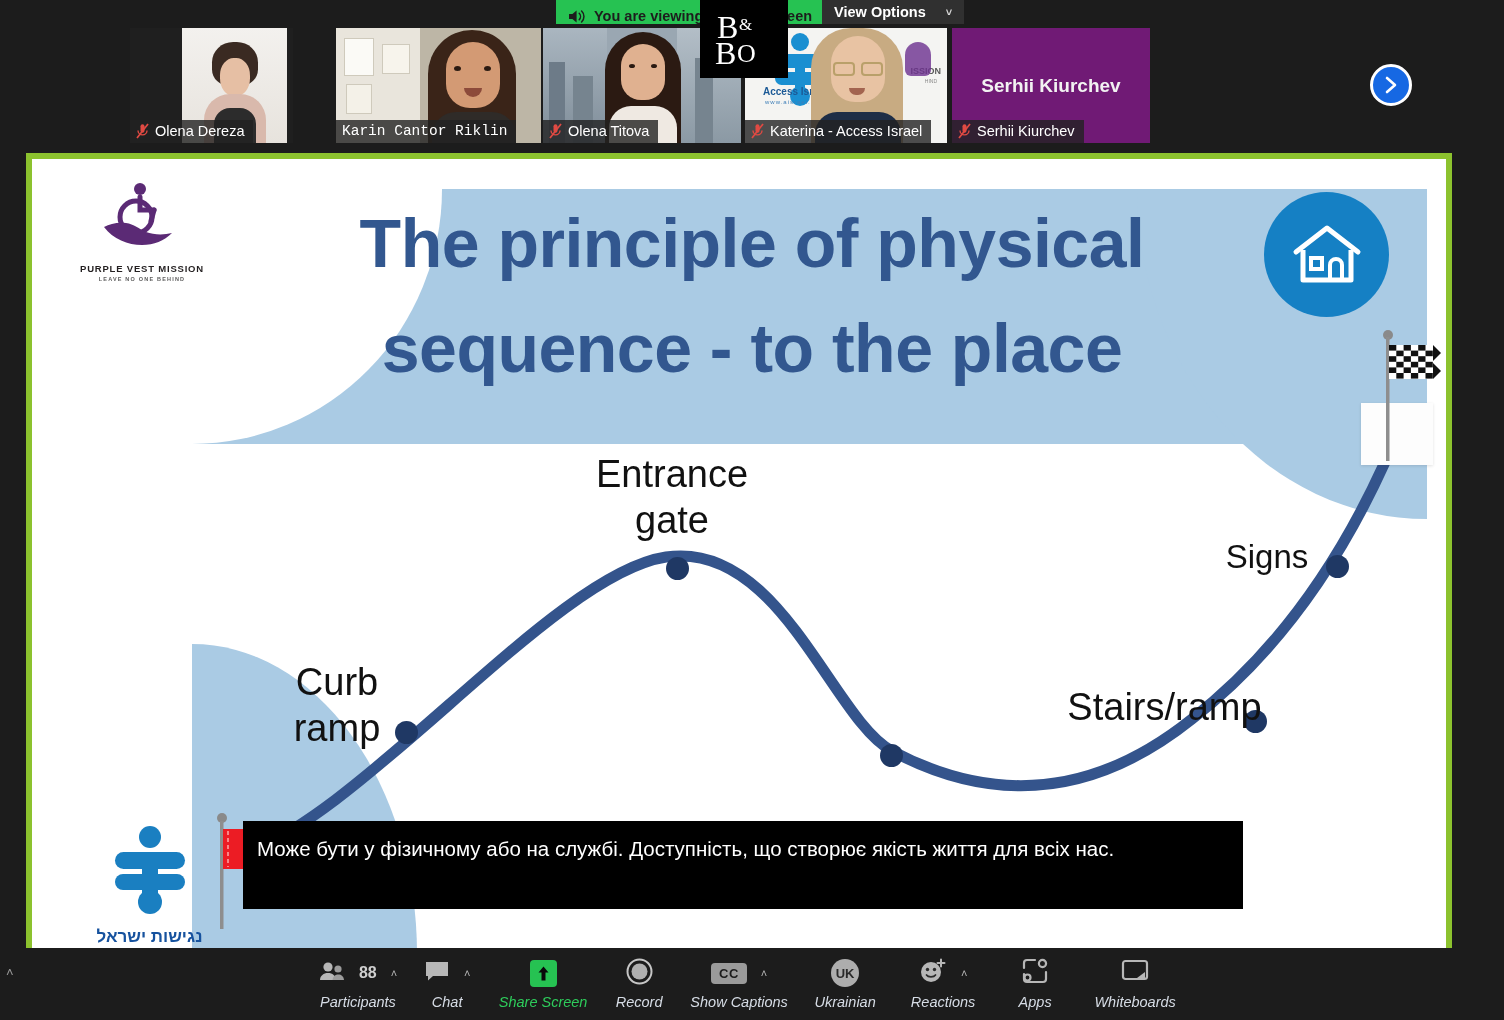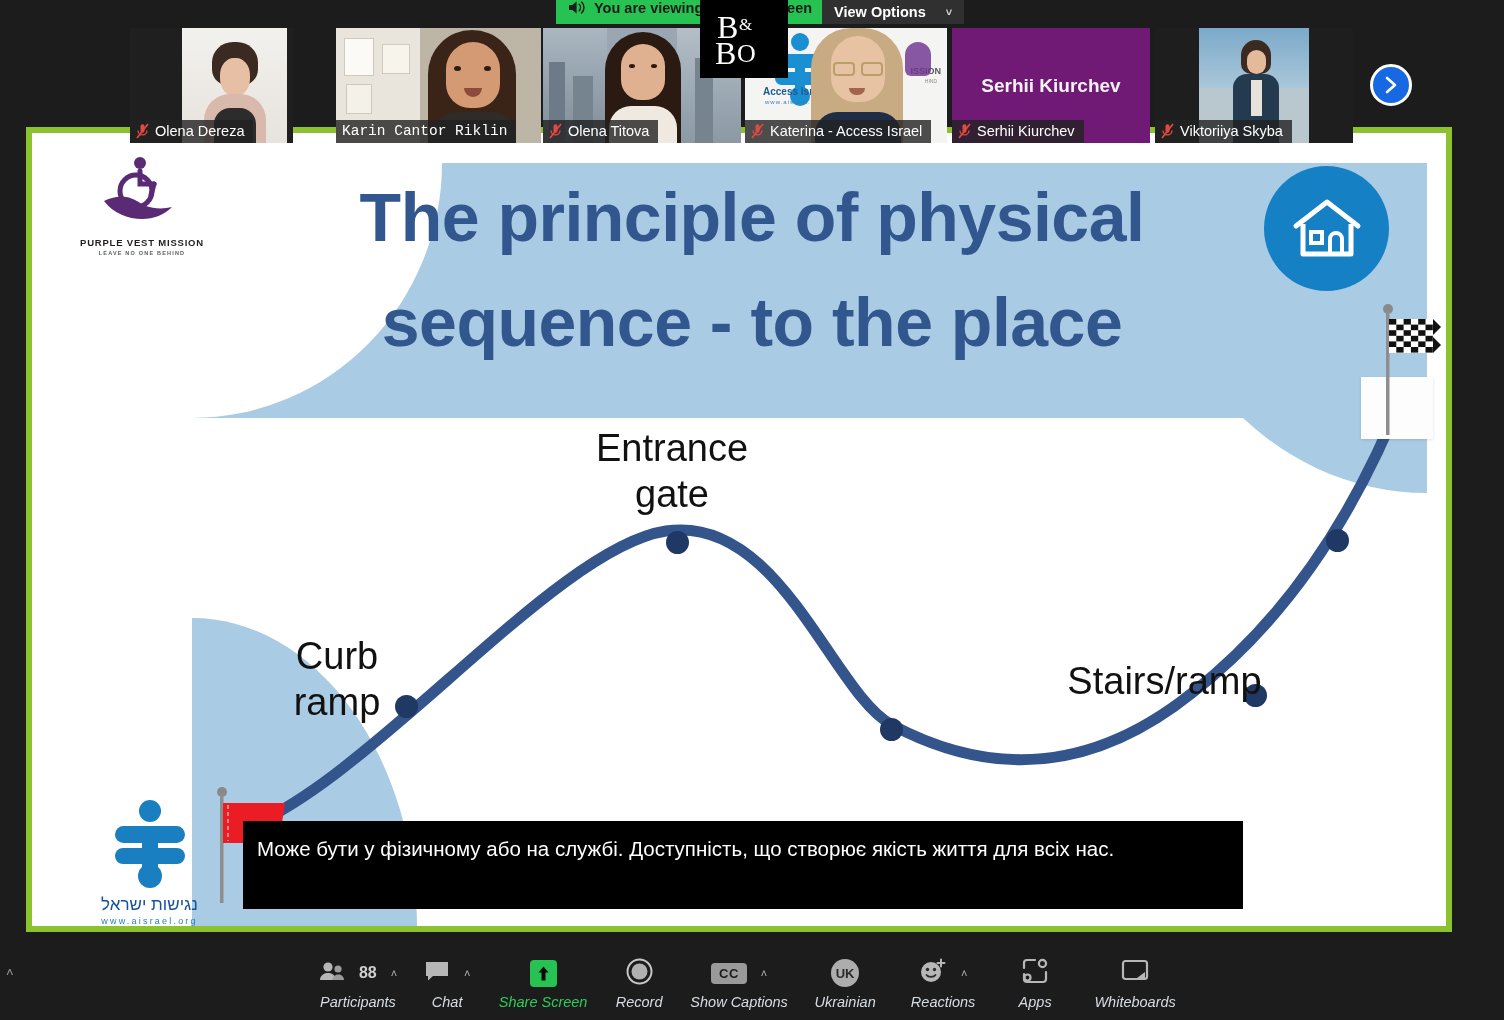--- a/index.html
+++ b/index.html
@@ -11,21 +11,21 @@
   }
   #app { position: relative; width: 1504px; height: 1020px; background: #1c1c1c; }
 
   
   .share-banner {
     position: absolute; top: 0; left: 556px;
     height: 24px; display: flex; align-items: stretch; z-index: 40;
   }
   .share-banner-green {
     background: #26c252; color: #1d1d1d;
-    display: flex; align-items: flex-start; gap: 7px;
+    display: flex; align-items: flex-end; gap: 7px;
     padding: 0 10px 0 12px; font-size: 14.5px; font-weight: bold;
     white-space: nowrap;
   }
   .spk-icon { display: inline-flex; align-items: center; }
   .view-options {
     background: #303030; color: #ffffff; display: flex; align-items: center;
     gap: 20px; padding: 0 12px; font-size: 14.5px; font-weight: bold;
     white-space: nowrap;
   }
   .view-options .chev { font-size: 11px; color: #d8d8d8; }
@@ -66,21 +66,21 @@
   .next-btn {
     position: absolute; top: 64px; left: 1370px;
     width: 42px; height: 42px; border-radius: 50%;
     background: #1668e3; border: 3px solid #ffffff;
     display: flex; align-items: center; justify-content: center;
     z-index: 30; cursor: pointer;
   }
 
   
   .share-frame {
-    position: absolute; left: 26px; top: 127px;
+    position: absolute; left: 26px; top: 153px;
     width: 1426px; height: 805px;
     border: 6px solid #8cc22e; background: #ffffff;
   }
   .slide { position: absolute; inset: 0; background: #fff; overflow: hidden; }
 
   
   .blue-band {
     position: absolute; left: 160px; top: 30px; width: 1235px; height: 255px;
     background: #aacbe4;
   }
@@ -106,21 +106,21 @@
     text-align: center; color: #32578f;
     font-size: 68px; font-weight: bold; line-height: 1.55;
     letter-spacing: -0.5px;
   }
 
   .pvm-logo { position: absolute; left: 45px; top: 22px; width: 130px; text-align: center; }
   .pvm-title { font-size: 9.5px; font-weight: bold; color: #231f20; letter-spacing: 0.8px; margin-top: 4px; }
   .pvm-sub   { font-size: 5.5px; font-weight: bold; color: #5c5c5c; letter-spacing: 1.2px; margin-top: 2px; }
 
   .ai-logo { position: absolute; left: 55px; top: 665px; width: 125px; text-align: center; }
-  .ai-heb  { font-size: 17px; font-weight: normal; color: #16529e; direction: rtl; margin-top: 3px; }
+  .ai-heb  { font-size: 17px; font-weight: bold; color: #16529e; direction: rtl; margin-top: 9px; }
   .ai-url  { font-size: 9px; color: #1f7ec4; letter-spacing: 2.2px; margin-top: 1px; }
 
   .house-badge {
     position: absolute; left: 1232px; top: 33px;
     width: 125px; height: 125px; border-radius: 50%;
     background: #1580c4; display: flex; align-items: center; justify-content: center;
   }
 
   .dot {
     position: absolute; width: 23px; height: 23px; border-radius: 50%;
@@ -314,40 +314,20 @@
           <svg width="13" height="16" viewBox="0 0 13 16">
               <path d="M6.5 1.2a2 2 0 012 2v4.6a2 2 0 11-4 0V3.2a2 2 0 012-2z" fill="#e04a43"></path>
               <path d="M2 7.4a4.5 4.5 0 009 0" stroke="#e04a43" stroke-width="1.4" fill="none"></path>
               <line x1="1" y1="15" x2="12" y2="1" stroke="#e04a43" stroke-width="1.7"></line>
             </svg>
         </span>
         <span>Serhii Kiurchev</span>
       </div>
     </div>
 
-    <div class="thumb" style="left:1155px;width:198px;">
-      <div class="photo" style="background:#1e1e1e;">
-        <div style="position:absolute;left:44px;top:0;width:110px;height:115px;background:linear-gradient(#7ba9c9,#d7e3ea);"></div>
-        <div style="position:absolute;left:44px;top:60px;width:110px;height:55px;background:#b9c8cf;"></div>
-        <div style="position:absolute;left:86px;top:12px;width:30px;height:34px;background:#3a2a22;border-radius:15px 15px 10px 10px;"></div>
-        <div style="position:absolute;left:92px;top:22px;width:19px;height:24px;background:#e3bb9a;border-radius:10px;"></div>
-        <div style="position:absolute;left:78px;top:46px;width:46px;height:69px;background:#243a4e;border-radius:14px 14px 0 0;"></div>
-        <div style="position:absolute;left:96px;top:52px;width:11px;height:36px;background:#e8e3da;"></div>
-      </div>
-      <div class="thumb-name">
-        <span class="mute-icon">
-          <svg width="13" height="16" viewBox="0 0 13 16">
-              <path d="M6.5 1.2a2 2 0 012 2v4.6a2 2 0 11-4 0V3.2a2 2 0 012-2z" fill="#e04a43"></path>
-              <path d="M2 7.4a4.5 4.5 0 009 0" stroke="#e04a43" stroke-width="1.4" fill="none"></path>
-              <line x1="1" y1="15" x2="12" y2="1" stroke="#e04a43" stroke-width="1.7"></line>
-            </svg>
-        </span>
-        <span>Viktoriiya Skyba</span>
-      </div>
-    </div>
   </div>
 
   <div class="next-btn">
     <svg width="16" height="20" viewBox="0 0 16 20">
         <polyline points="4,3 12,10 4,17" fill="none" stroke="#fff" stroke-width="2.6" stroke-linecap="round" stroke-linejoin="round"></polyline>
       </svg>
   </div>
 
   <div class="share-frame">
     <div class="slide">
@@ -392,20 +372,21 @@
       <div class="dot" style="left:634px;top:398px;"></div>
       <div class="dot" style="left:848px;top:585px;"></div>
       <div class="dot" style="left:1212px;top:551px;"></div>
       <div class="dot" style="left:1294px;top:396px;"></div>
 
       <div class="node-label" style="left:215px;top:500px;width:180px;">Curb
 ramp</div>
       <div class="node-label" style="left:530px;top:292px;width:220px;">Entrance
 gate</div>
       <div class="node-label" style="left:1030px;top:525px;width:205px;">Stairs/ramp</div>
+      <div class="node-label" style="left:1150px;top:378px;width:170px;font-size:33px;">Signs</div>
 
       <div class="finish-card"></div>
       <svg style="position:absolute;left:1340px;top:168px;" width="70" height="140">
         <circle cx="16" cy="8" r="5" fill="#8a8a8a"></circle>
         <rect x="14" y="10" width="3.5" height="124" fill="#8e8e8e"></rect>
         <g>
           <rect x="17" y="18" width="44" height="34" fill="#ffffff"></rect>
           <g fill="#111111">
             <rect x="17" y="18" width="7.3" height="5.6"></rect>
               <rect x="31.6" y="18" width="7.3" height="5.6"></rect>

